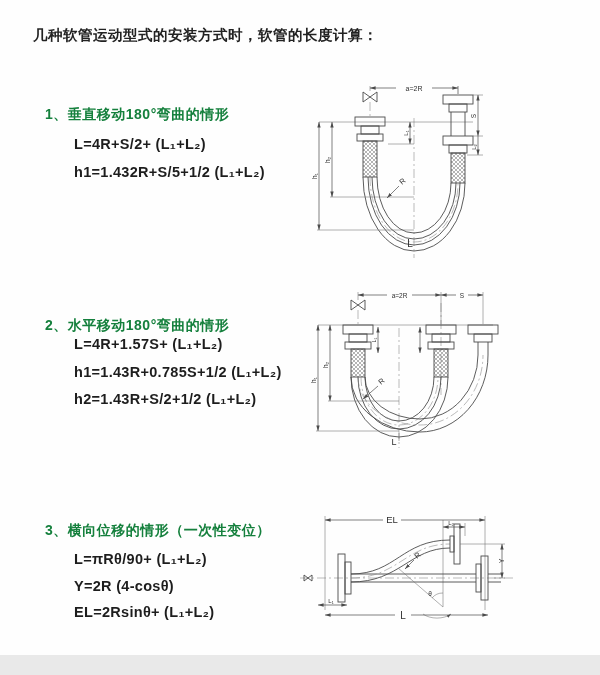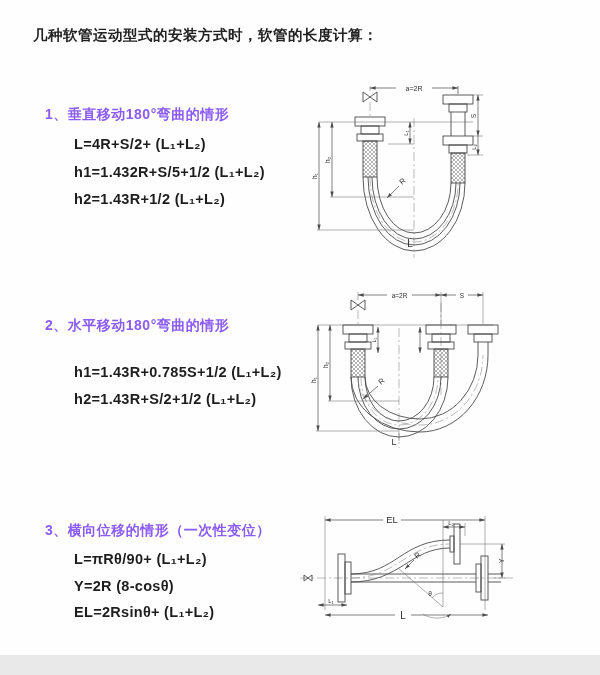--- a/index.html
+++ b/index.html
@@ -6,21 +6,21 @@
   body{background:#e9e9e9;font-family:"Liberation Sans","DejaVu Sans",sans-serif;}
   .page{
     position:relative;width:600px;height:655px;background:#fefefe;
     overflow:hidden;color:#2f2f2f;
   }
   .title{
     position:absolute;left:33px;top:26px;font-size:14.5px;font-weight:700;
     letter-spacing:0.5px;color:#222;
   }
   .sec-heading{
-    position:absolute;font-size:14px;font-weight:700;color:#8b5cf6;letter-spacing:0.5px;
+    position:absolute;font-size:14px;font-weight:700;color:#15803d;letter-spacing:0.5px;
   }
   .formula{
     position:absolute;font-size:14.5px;font-weight:700;color:#1d1d1d;letter-spacing:0.3px;
   }
   .diagram{position:absolute;}
   svg text{
     font-family:"Liberation Sans","DejaVu Sans",sans-serif;
     fill:#2f2f2f;
   }
   .ln   {stroke:#4b4b4b;stroke-width:0.9;fill:none;}
@@ -33,29 +33,29 @@
 </head>
 <body>
 
 <div class="page">
 
   <div class="title">几种软管运动型式的安装方式时，软管的长度计算：</div>
 
   <div class="sec-heading" style="left:45px;top:106px">1、垂直移动180°弯曲的情形</div>
   <div class="formula" style="left:74px;top:136px">L=4R+S/2+ (L₁+L₂)</div>
   <div class="formula" style="left:74px;top:164px">h1=1.432R+S/5+1/2 (L₁+L₂)</div>
-  <div class="formula" style="left:74px;top:191px">h2=1.43R+1/2 (L₁+L₂)</div>
 
   <div class="sec-heading" style="left:45px;top:317px">2、水平移动180°弯曲的情形</div>
+  <div class="formula" style="left:74px;top:336px">L=4R+1.57S+ (L₁+L₂)</div>
   <div class="formula" style="left:74px;top:364px">h1=1.43R+0.785S+1/2 (L₁+L₂)</div>
   <div class="formula" style="left:74px;top:391px">h2=1.43R+S/2+1/2 (L₁+L₂)</div>
 
   <div class="sec-heading" style="left:45px;top:522px">3、横向位移的情形（一次性变位）</div>
   <div class="formula" style="left:74px;top:551px">L=πRθ/90+ (L₁+L₂)</div>
-  <div class="formula" style="left:74px;top:578px">Y=2R (8-cosθ)</div>
+  <div class="formula" style="left:74px;top:578px">Y=2R (4-cosθ)</div>
   <div class="formula" style="left:74px;top:604px">EL=2Rsinθ+ (L₁+L₂)</div>
 
   <svg class="diagram" style="left:310px;top:72px" width="200" height="190" viewBox="0 0 200 190">
     <defs>
       <marker id="ar1" markerWidth="9" markerHeight="8" refX="8" refY="3" orient="auto-start-reverse">
         <path class="arrowhead" d="M0,0.6 L8,3 L0,5.4 z"></path>
       </marker>
       <pattern id="hp1" width="4" height="4" patternUnits="userSpaceOnUse">
         <path d="M0,4 L4,0 M0,0 L4,4" stroke="#5a5a5a" stroke-width="0.45"></path>
       </pattern>

